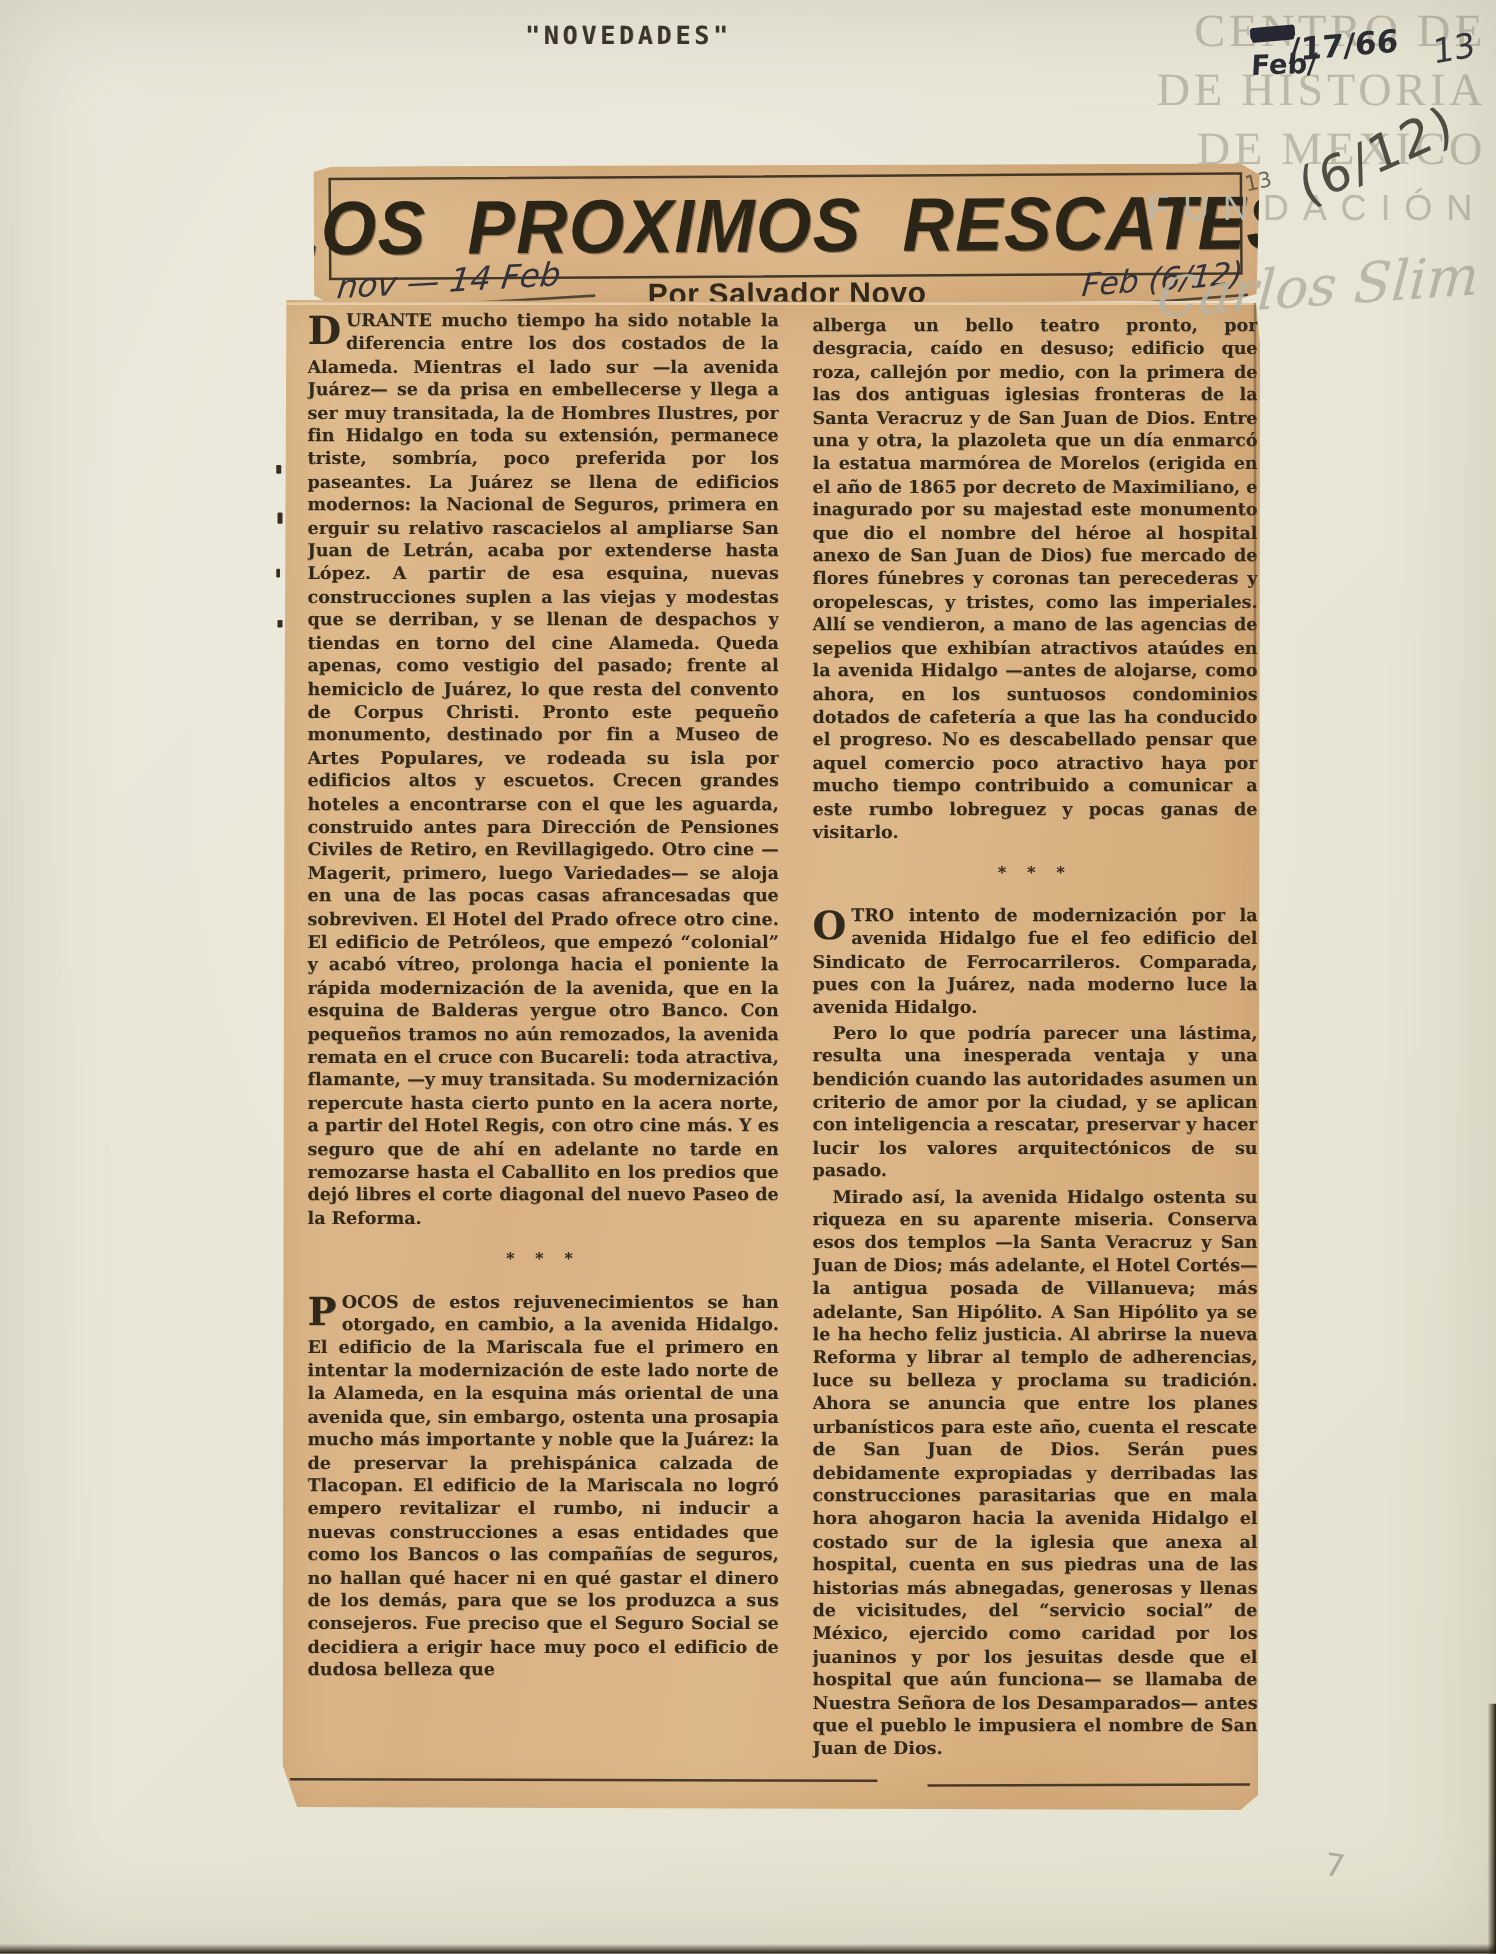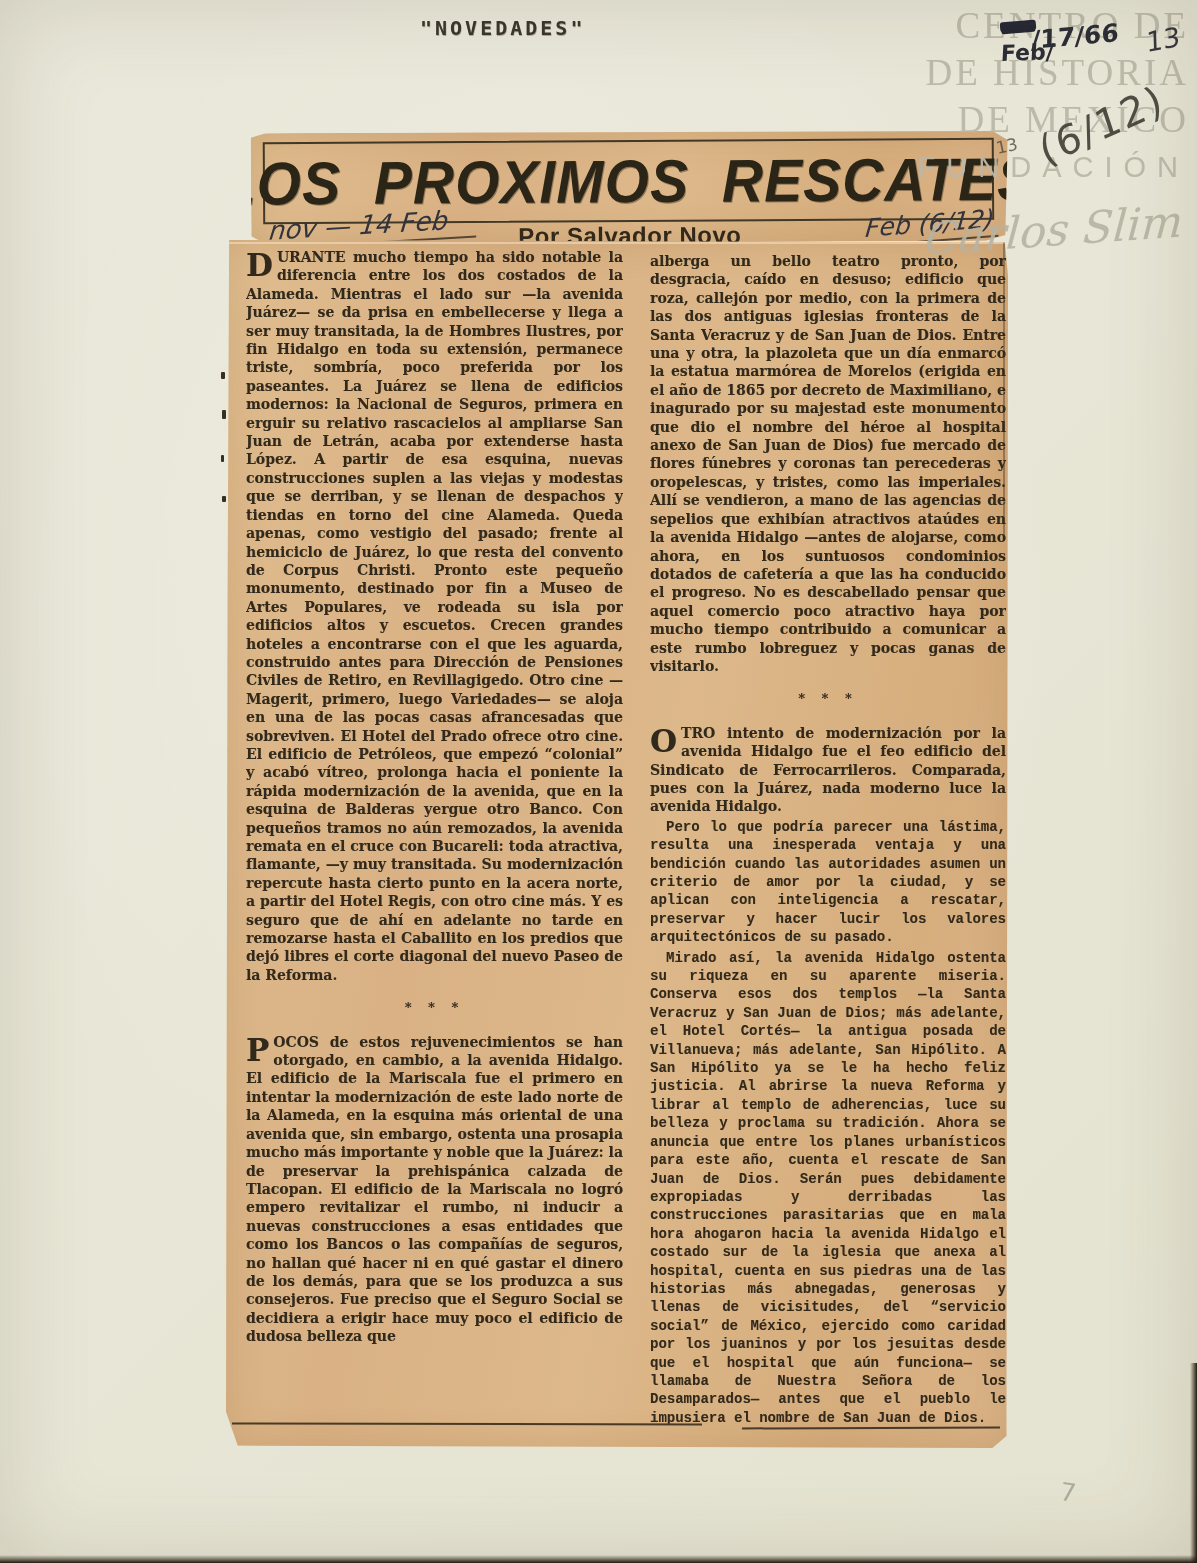--- a/index.html
+++ b/index.html
@@ -72,21 +72,21 @@
     clip-path:polygon(0.4% 0,99.6% 0.2%,100% 3%,99.8% 99%,98% 100%,1.5% 99.8%,0 97%,0.2% 30%);}
   .seam{position:absolute;left:0;top:2px;width:100%;height:2px;background:rgba(255,240,215,0.45);}
   .col-rule{position:absolute;right:3px;top:0;width:2px;height:300px;background:rgba(75,60,40,0.45);}
 
   .col{position:absolute;top:8px;color:#31291b;font-weight:700;font-size:14px;line-height:18.4px;
     text-align:justify;hyphens:auto;-webkit-hyphens:auto;overflow:hidden;
     text-shadow:0.4px 0.4px 0 rgba(60,45,25,.25);}
   .col-left{left:20px;width:377px;height:1176px;}
   .col-right{left:424px;width:356px;height:1176px;top:12px;}
   .para{margin:0 0 2px 0;}
-  .para.indent{text-indent:16px;font-family:Liberation Mono, monospace;}
+  .para.indent{text-indent:16px;}
   .dropcap{float:left;font-size:31px;line-height:32px;padding:1px 4px 0 0;font-weight:700;}
   .sep{text-align:center;font-size:13px;letter-spacing:6px;margin:15px 0 15px 0;font-weight:700;}
 
   .bottom-rule{position:absolute;height:2px;background:#473a27;z-index:12;}
   .rule-a{left:6px;bottom:23px;width:470px;transform:rotate(0.15deg);}
   .rule-b{left:516px;bottom:19px;width:258px;transform:rotate(-0.2deg);}
 
   
   .speck{position:absolute;background:#3a2f1e;z-index:12;border-radius:1px;}
   .s1{left:221px;top:372px;width:4px;height:7px;}

